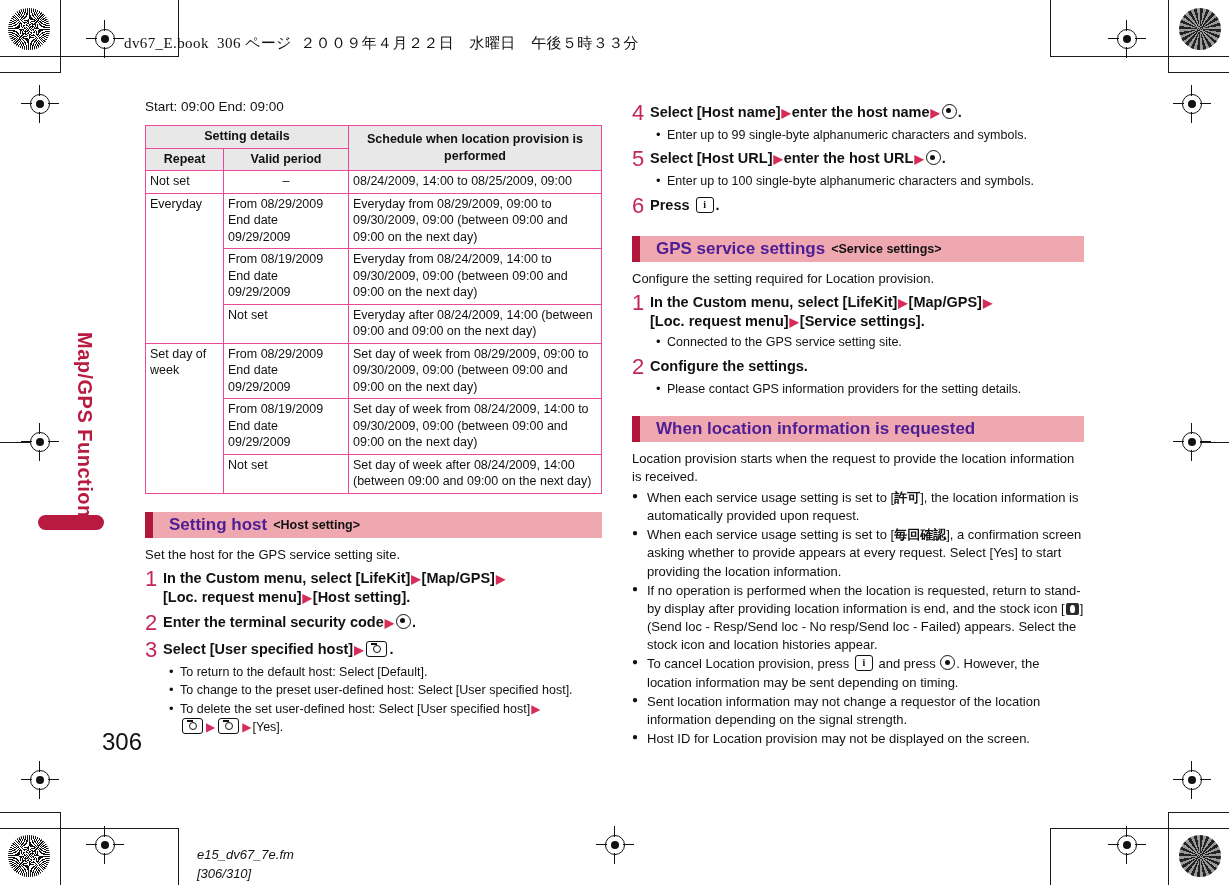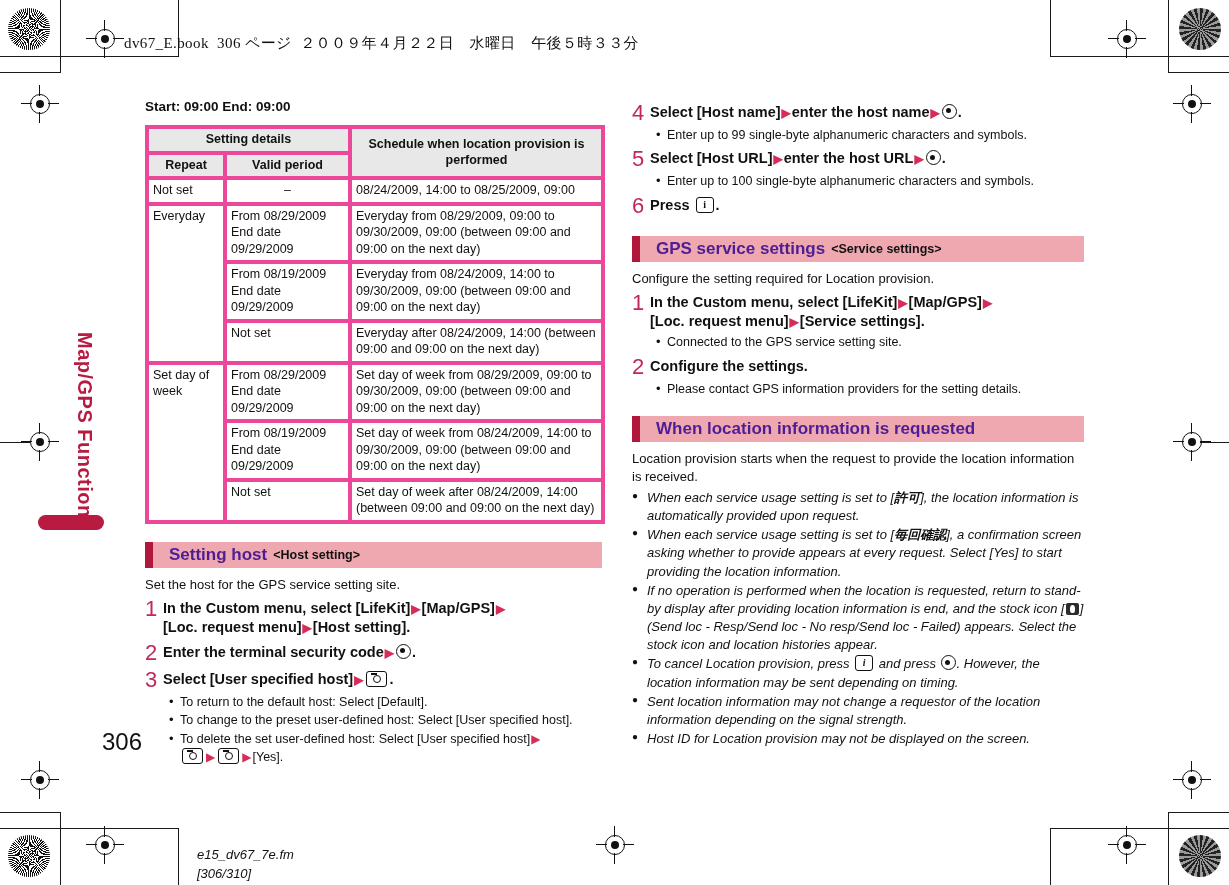--- a/index.html
+++ b/index.html
@@ -72,33 +72,33 @@
     position: absolute; left: 38px; top: 515px;
     width: 66px; height: 15px; border-radius: 8px;
     background: #b81a40;
   }
 
   
   .col-left  { position: absolute; left: 145px; top: 98px; width: 457px; }
   .col-right { position: absolute; left: 632px; top: 98px; width: 452px; }
 
   .lead-line {
-    font-size: 13.5px; color: #111; margin: 0 0 9px 0; line-height: 1.35; font-weight: bold;
+    font-size: 13.5px; color: #111; margin: 0 0 9px 0; line-height: 1.35;
   }
 
   
   table.spec {
     border-collapse: collapse;
     width: 456px;
     table-layout: fixed;
     font-size: 12.5px;
     color: #111;
   }
   table.spec th, table.spec td {
-    border: 4px solid #ec4899;
+    border: 1px solid #ec4899;
     padding: 2px 4px 3px 4px;
     vertical-align: top;
     line-height: 1.32;
   }
   table.spec th {
     background: #e8e8e8;
     text-align: center;
     font-weight: bold;
     vertical-align: middle;
   }
@@ -159,21 +159,21 @@
   ul.bul > li {
     position: relative;
     font-size: 12.5px; line-height: 1.39; color: #111;
     padding-left: 11px; margin-bottom: 1px;
   }
   ul.bul > li:before {
     content: "•"; position: absolute; left: 0; top: -1px; font-size: 13px;
   }
 
   ul.dot {
-    list-style: none; margin: 2px 0 9px 0; padding: 0; font-style: italic;
+    list-style: none; margin: 2px 0 9px 0; padding: 0;
   }
   ul.dot > li {
     position: relative;
     font-size: 13px; line-height: 1.40; color: #111;
     padding-left: 15px; margin-bottom: 1px;
   }
   ul.dot > li:before {
     content: "●"; position: absolute; left: 0; top: 0px; font-size: 10px;
   }
 

